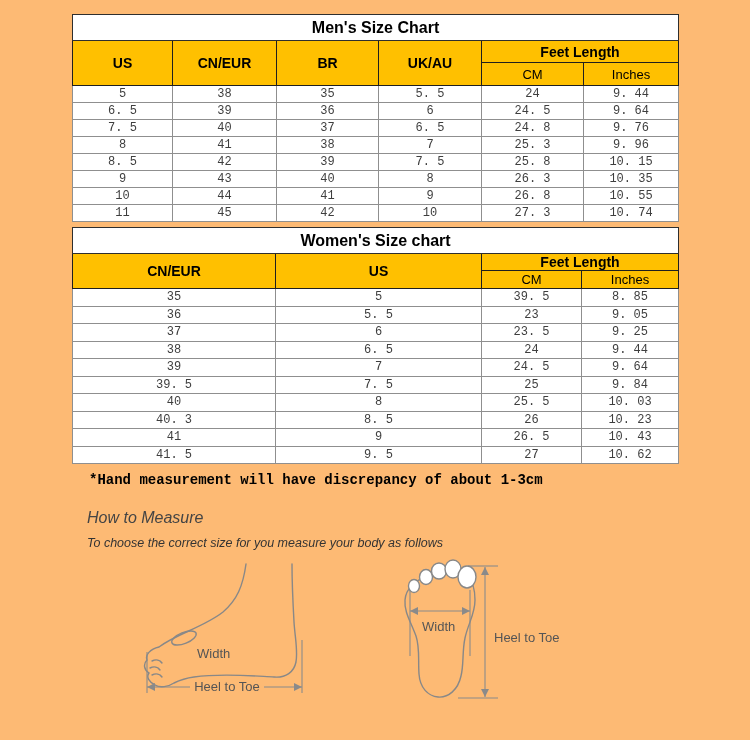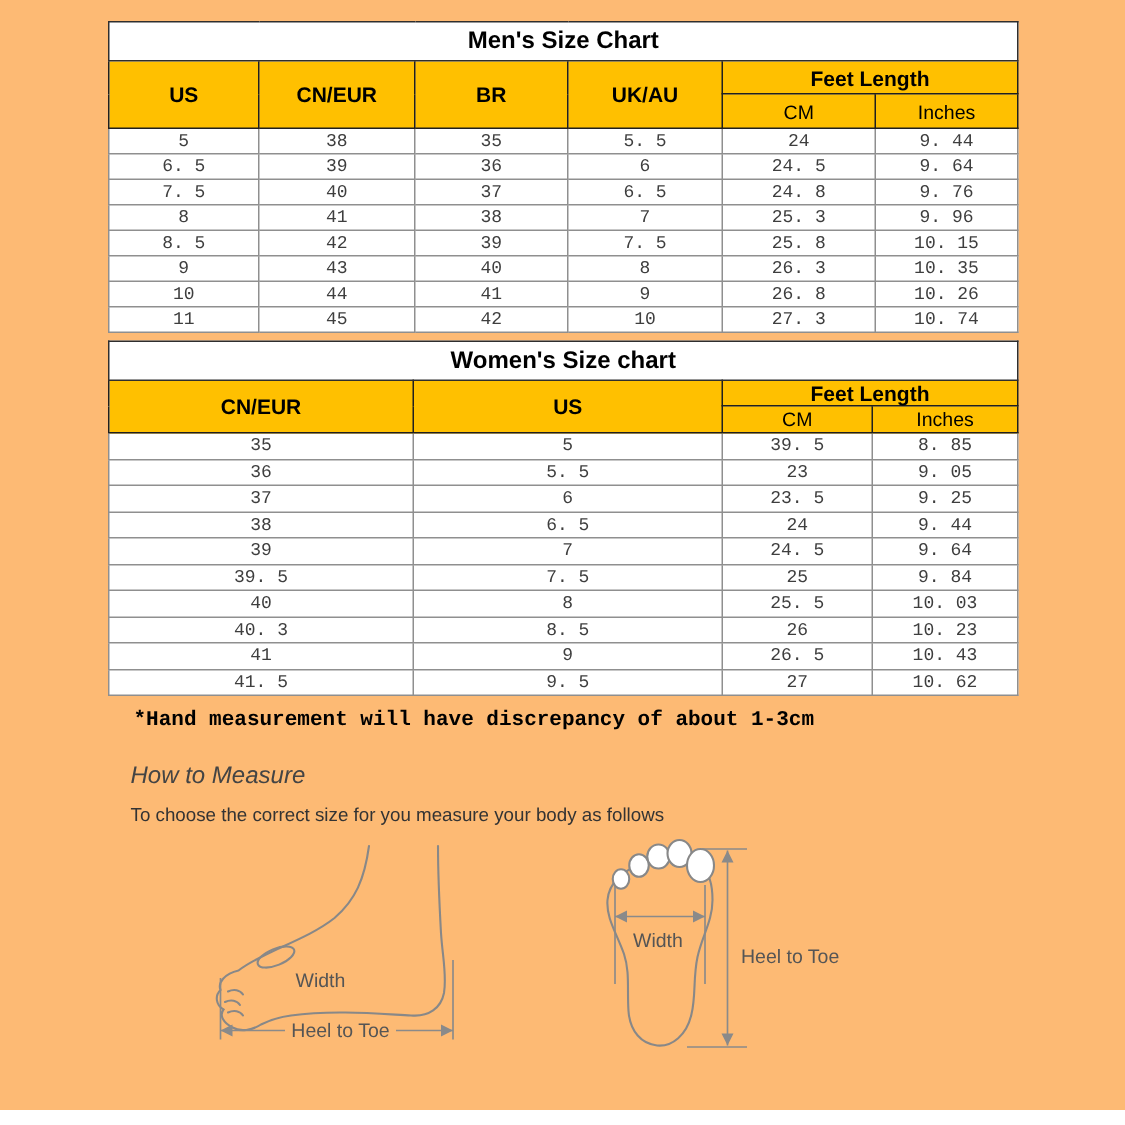--- a/index.html
+++ b/index.html
@@ -24,21 +24,21 @@
                 font-family:"Liberation Mono",monospace;font-size:12px;padding:0;}
   #mens-table tbody.data td{height:16px;}
   #womens-table tbody.data td{height:16.5px;}
 
   
   .notes{position:absolute;left:72px;top:472px;font-family:"Liberation Mono",monospace;
          font-weight:bold;font-size:14px;color:#000;line-height:17px;white-space:nowrap;margin-left:17px;}
 
   
   .htm-heading{position:absolute;left:87px;top:509px;font-size:16px;color:#444;font-style:italic;}
-  .htm-sub{position:absolute;left:87px;top:536px;font-size:12.5px;color:#333;}
+  .htm-sub{position:absolute;left:87px;top:536px;font-size:12.5px;color:#333;font-style:italic;}
   .diagram{position:absolute;}
   #side-foot{left:142px;top:560px;}
   #top-foot{left:398px;top:556px;}
   .caption{position:absolute;left:120px;top:706px;width:580px;text-align:center;
            font-size:13px;color:#222;}
   svg .art{fill:none;stroke:#888;stroke-width:1.4;stroke-linecap:round;}
   svg .toe{fill:#ffffff;stroke:#888;stroke-width:1.4;}
   svg .meas{stroke:#8a8a8a;stroke-width:1.1;}
   svg .ah{fill:#8a8a8a;stroke:none;}
   svg text{font-family:"Liberation Sans",sans-serif;font-size:13px;fill:#555;}
@@ -121,21 +121,21 @@
           <td>8</td>
           <td>26. 3</td>
           <td>10. 35</td>
         </tr>
         <tr>
           <td>10</td>
           <td>44</td>
           <td>41</td>
           <td>9</td>
           <td>26. 8</td>
-          <td>10. 26</td>
+          <td>10. 55</td>
         </tr>
         <tr>
           <td>11</td>
           <td>45</td>
           <td>42</td>
           <td>10</td>
           <td>27. 3</td>
           <td>10. 74</td>
         </tr>
       </tbody>

